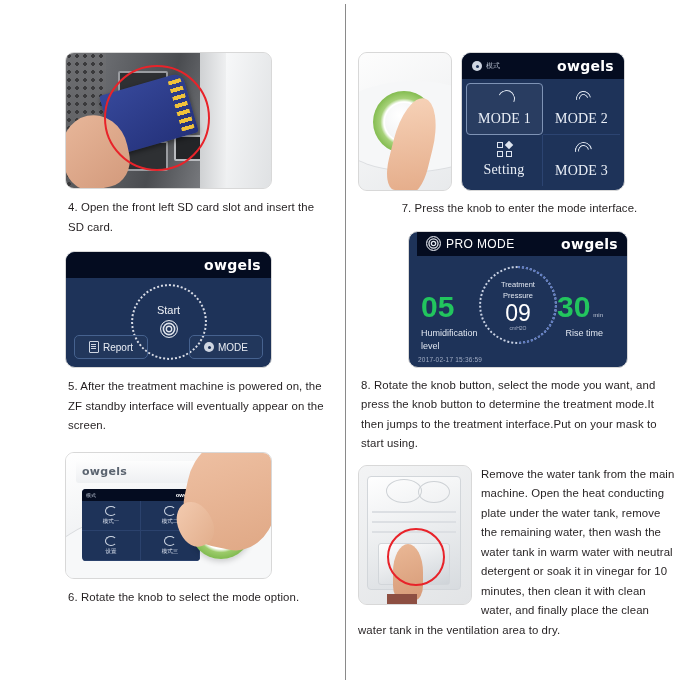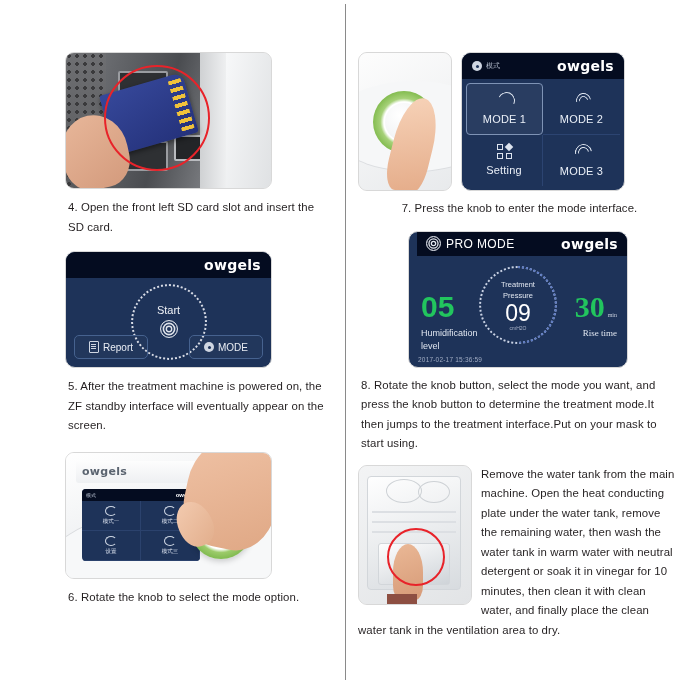--- a/index.html
+++ b/index.html
@@ -231,21 +231,21 @@
     padding:4px;box-sizing:border-box;gap:0;
   }
   .mcell{
     display:flex;flex-direction:column;align-items:center;justify-content:center;
     gap:5px;box-sizing:border-box;border-right:1px solid #2c4471;
     border-bottom:1px solid #2c4471;
   }
   .mcell:nth-child(2),.mcell:nth-child(4){border-right:none;}
   .mcell:nth-child(3),.mcell:nth-child(4){border-bottom:none;}
   .mcell.sel{border:1px solid #7e93b5;border-radius:4px;background:rgba(255,255,255,.05);}
-  .mcell span{font-size:11px;color:#eaeff7;letter-spacing:.2px;}
+  .mcell span{font-size:14px;color:#eaeff7;letter-spacing:.2px;font-family:Liberation Serif, serif;}
   .arc1,.arc2,.arc3{width:20px;height:16px;position:relative;}
   .arc1::before{
     content:"";position:absolute;left:3px;top:0;width:15px;height:15px;
     border:1.5px solid #dde4ef;border-radius:50%;
     border-color:#dde4ef #dde4ef transparent transparent;transform:rotate(-20deg);
   }
   .arc2::before,.arc2::after{
     content:"";position:absolute;border:1.5px solid #dde4ef;border-radius:50%;
     border-color:#dde4ef transparent transparent #dde4ef;
   }
@@ -278,21 +278,21 @@
     width:13px;height:13px;border-radius:50%;border:1.3px solid #e4e8ef;
     box-shadow:inset 0 0 0 1.3px #040c20, inset 0 0 0 2.6px #e4e8ef,
                inset 0 0 0 3.7px #040c20, inset 0 0 0 5px #e4e8ef;
   }
   .pro-title{font-size:12px;letter-spacing:.4px;color:#fff;}
   .pro-body{position:absolute;left:0;right:0;top:24px;bottom:0;}
   .pro-col{
     position:absolute;top:36px;text-align:left;
   }
   .pro-col.left{left:12px;}
-  .pro-col.right{right:10px;font-family:Liberation Serif, serif;}
+  .pro-col.right{right:24px;}
   .pro-num{font-size:30px;font-weight:700;color:#22c55e;line-height:1;}
   .pro-unit{font-size:6px;color:#c3cbd9;margin-left:3px;}
   .pro-lbl{font-size:9px;color:#dfe5ef;line-height:13px;margin-top:5px;}
   .pro-center{
     position:absolute;left:50%;top:10px;transform:translateX(-50%);
     width:78px;height:78px;text-align:center;
   }
   .pro-ring{
     position:absolute;inset:0;border-radius:50%;
     border:2.5px dotted #c9d2e4;

